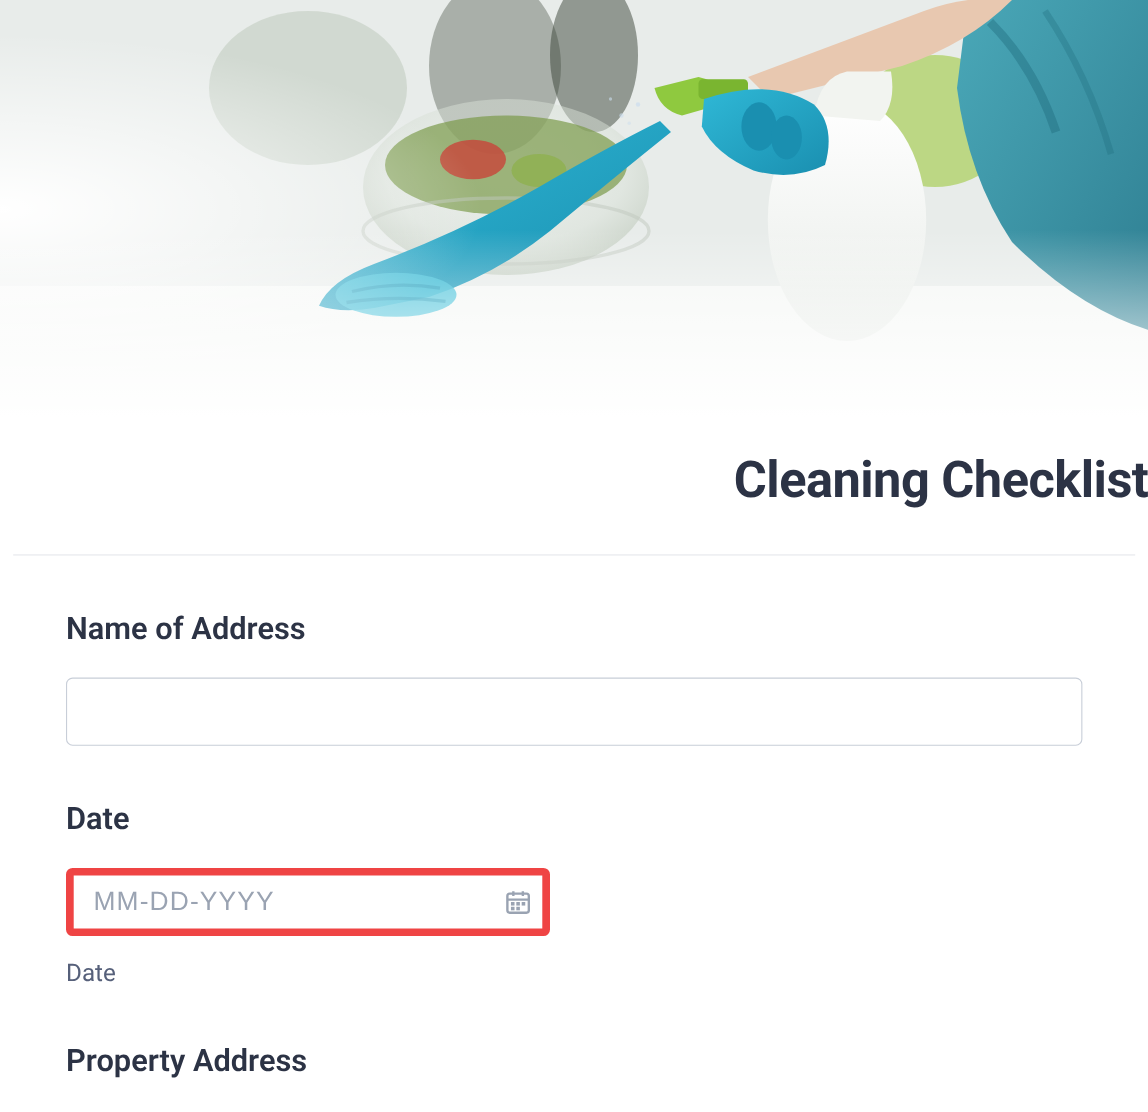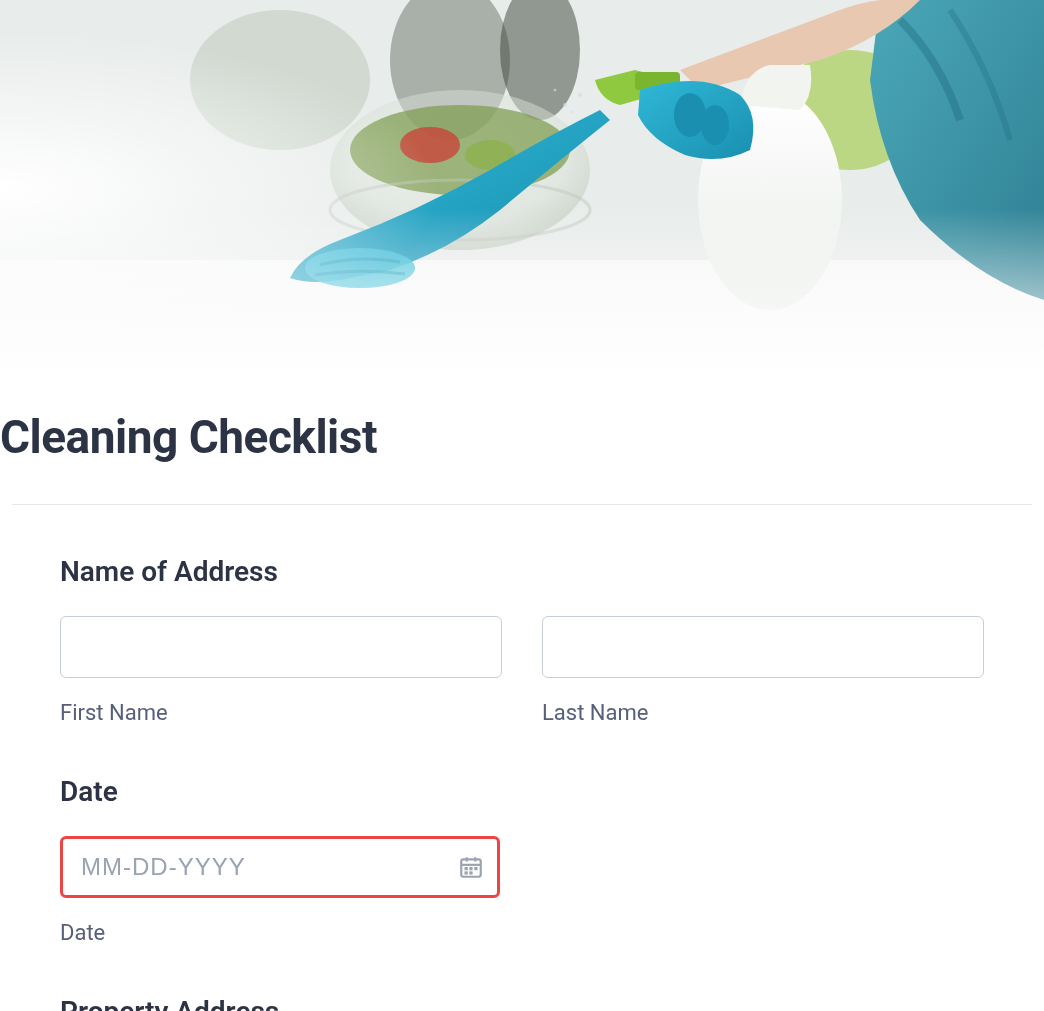--- a/index.html
+++ b/index.html
@@ -11,21 +11,21 @@
   }
   .hero {
     width: 1044px;
     height: 380px;
     position: relative;
     overflow: hidden;
     background: #fff;
   }
   .hero svg { display: block; }
   .title-wrap {
-    text-align: left;
+    text-align: right;
     padding: 30px 0 40px;
   }
   .title {
     font-size: 46px;
     font-weight: 700;
     color: #2c3345;
     letter-spacing: -0.5px;
   }
   .divider {
     height: 1px;
@@ -65,21 +65,21 @@
     font-size: 22px;
     color: #56607a;
     margin-top: 22px;
   }
   .field-block { margin-bottom: 50px; }
   .date-col { width: 440px; }
   .date-wrap { position: relative; }
   .date-input {
     width: 100%;
     height: 62px;
-    border: 3px solid #ef4444;
+    border: 7px solid #ef4444;
     border-radius: 6px;
     background: #fff;
     font-size: 24px;
     padding: 0 52px 0 18px;
     color: #2c3345;
   }
   .date-input::placeholder {
     color: #9aa3b2;
     font-size: 24px;
     letter-spacing: 1px;
@@ -180,25 +180,20 @@
 
 <div class="divider"></div>
 
 <div class="form-area">
 
   <div class="field-block">
     <div class="section-label">Name of Address</div>
     <div class="row">
       <div class="col">
         <input class="input" type="text" style="">
-        <div class="sublabel">First Name</div>
-      </div>
-      <div class="col">
-        <input class="input" type="text" style="">
-        <div class="sublabel">Last Name</div>
       </div>
     </div>
   </div>
 
   <div class="field-block">
     <div class="section-label">Date</div>
     <div class="date-col">
       <div class="date-wrap">
         <input class="date-input" type="text" placeholder="MM-DD-YYYY" style="">
         <svg class="cal-icon" viewBox="0 0 24 24" fill="currentColor">

